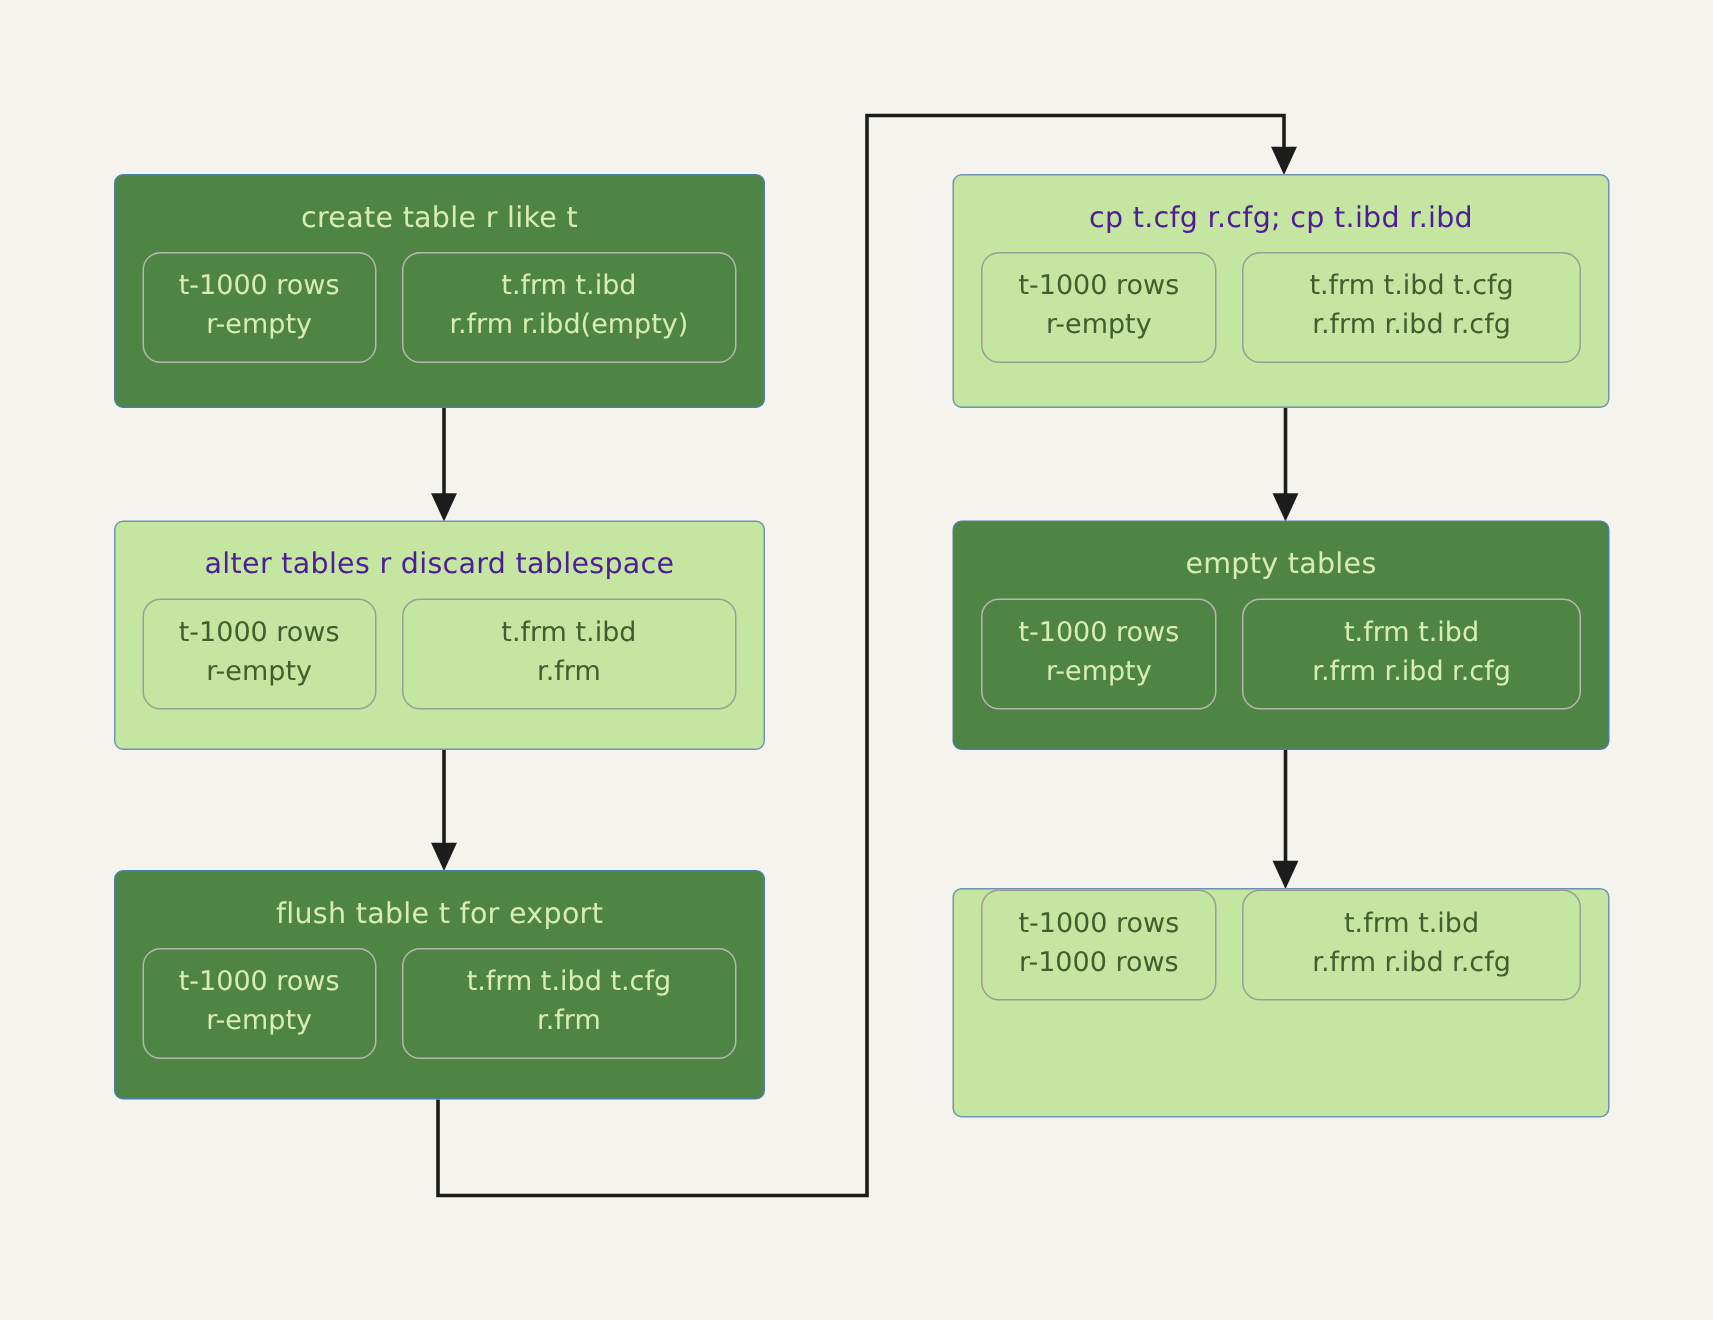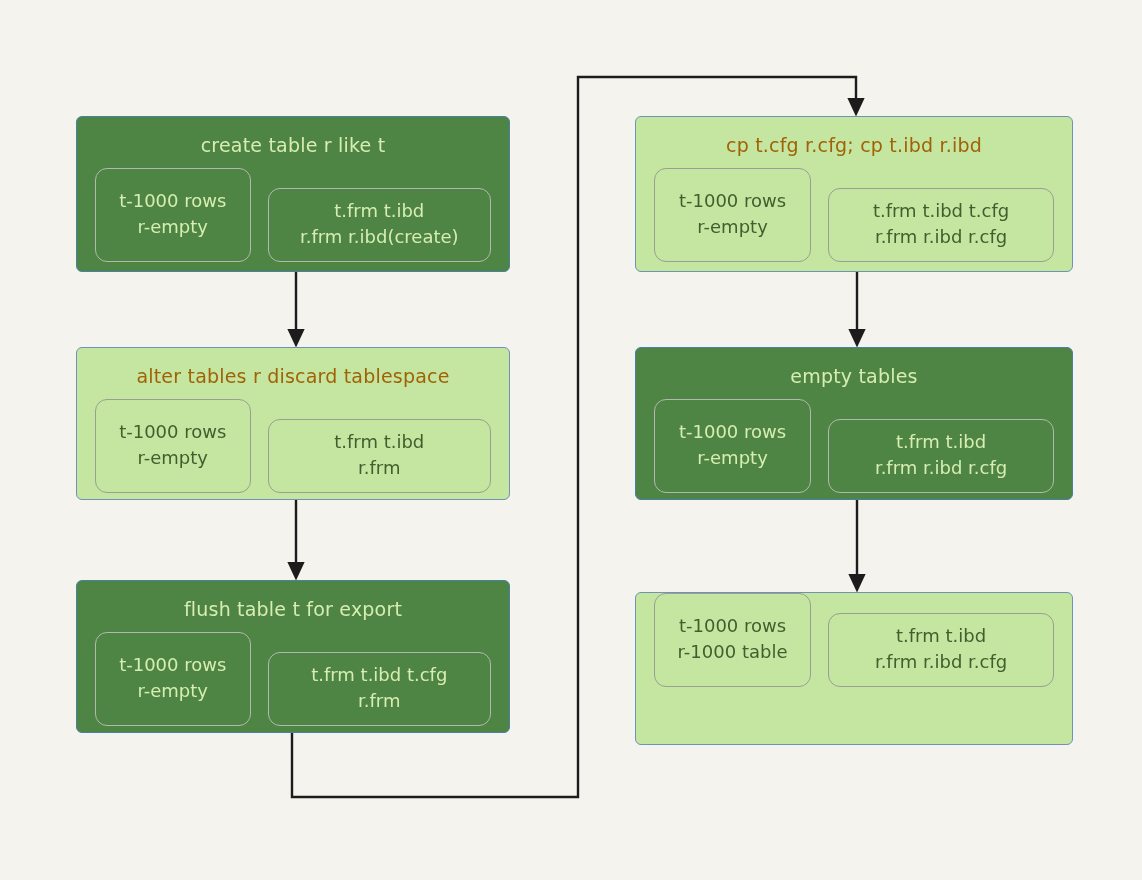--- a/index.html
+++ b/index.html
@@ -52,21 +52,21 @@
 
   .node-title {
     font-size: 19px;
     letter-spacing: 0.2px;
     margin-top: 17px;
     margin-bottom: 12px;
     text-align: center;
     white-space: nowrap;
   }
   .dark .node-title { color: #d7edb2; }
-  .light .node-title { color: #a16207; }
+  .light .node-title { color: #4c1d95; }
 
   .pill-row {
     display: flex;
     flex-direction: row;
     justify-content: center;
     align-items: stretch;
     gap: 17px;
     width: 100%;
     padding: 0 18px 18px 18px;
     box-sizing: border-box;
@@ -78,21 +78,21 @@
     border: 1.5px solid #a8aca3;
     display: flex;
     flex-direction: column;
     justify-content: center;
     align-items: center;
     padding: 9px 6px 11px 6px;
     text-align: center;
     white-space: nowrap;
   }
   .pill.state { width: 168px; }
-  .pill.files { width: 242px; margin-top: 20px; }
+  .pill.files { width: 242px; }
 
   .pill-line {
     font-size: 18px;
     line-height: 1.45;
   }
   .dark .pill-line { color: #d7edb2; }
   .light .pill-line { color: #3f5f2e; }
   .dark .pill { border-color: #b4b8ae; }
   .light .pill { border-color: #9a9e95; }
 
@@ -130,21 +130,21 @@
 
   <div class="node dark" id="node-create-table">
     <div class="node-title">create table r like t</div>
     <div class="pill-row">
       <div class="pill state">
         <div class="pill-line">t-1000 rows</div>
         <div class="pill-line">r-empty</div>
       </div>
       <div class="pill files">
         <div class="pill-line">t.frm   t.ibd</div>
-        <div class="pill-line">r.frm r.ibd(create)</div>
+        <div class="pill-line">r.frm r.ibd(empty)</div>
       </div>
     </div>
   </div>
 
   <div class="node light" id="node-discard-tablespace">
     <div class="node-title">alter tables r discard tablespace</div>
     <div class="pill-row">
       <div class="pill state">
         <div class="pill-line">t-1000 rows</div>
         <div class="pill-line">r-empty</div>
@@ -195,21 +195,21 @@
         <div class="pill-line">t.frm   t.ibd</div>
         <div class="pill-line">r.frm r.ibd  r.cfg</div>
       </div>
     </div>
   </div>
 
   <div class="node light" id="node-import-tablespace">
     <div class="pill-row">
       <div class="pill state">
         <div class="pill-line">t-1000 rows</div>
-        <div class="pill-line">r-1000 table</div>
+        <div class="pill-line">r-1000 rows</div>
       </div>
       <div class="pill files">
         <div class="pill-line">t.frm  t.ibd</div>
         <div class="pill-line">r.frm  r.ibd  r.cfg</div>
       </div>
     </div>
   </div>
 
 </div>
 

